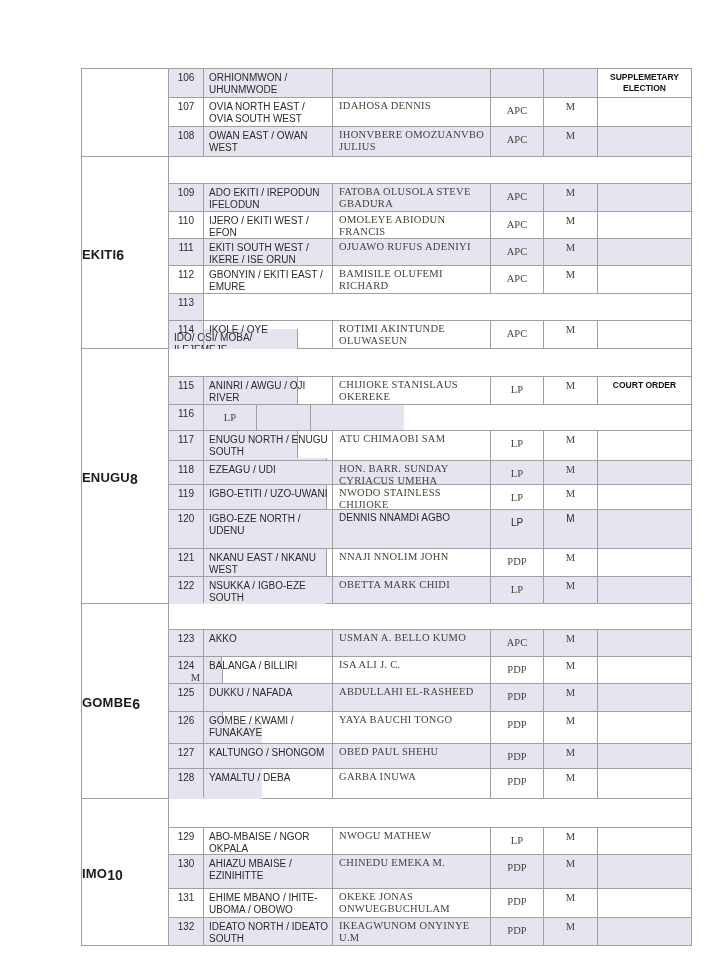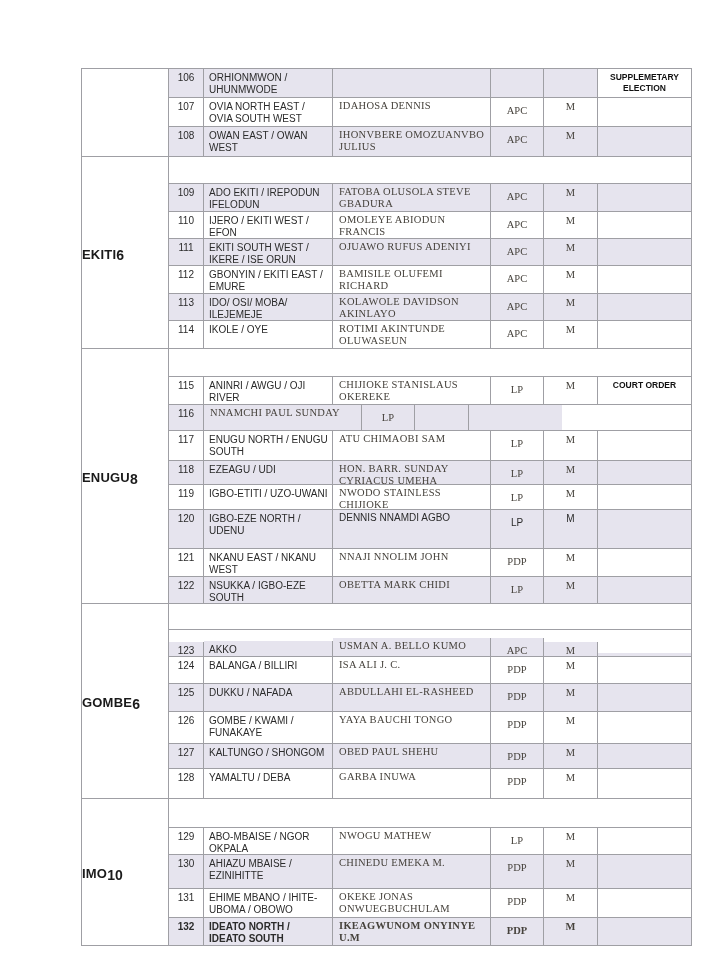--- a/index.html
+++ b/index.html
@@ -117,21 +117,21 @@
 
   <div class="row" style="height: 28px;">
     <div class="cell sn">112</div>
     <div class="cell constituency">GBONYIN / EKITI EAST / EMURE</div>
     <div class="cell candidate">BAMISILE OLUFEMI RICHARD</div>
     <div class="cell party">APC</div>
     <div class="cell gender">M</div>
     <div class="cell remark"></div>
   </div>
 
-  <div class="row shaded" style="height: 27px;">
+  <div class="row shaded" style="height: 27px; flex-direction: column;">
     <div class="cell sn">113</div>
     <div class="cell constituency">IDO/ OSI/ MOBA/ ILEJEMEJE</div>
     <div class="cell candidate">KOLAWOLE DAVIDSON AKINLAYO</div>
     <div class="cell party">APC</div>
     <div class="cell gender">M</div>
     <div class="cell remark"></div>
   </div>
 
   <div class="row" style="height: 28px;">
     <div class="cell sn">114</div>
@@ -155,21 +155,20 @@
     <div class="cell sn">115</div>
     <div class="cell constituency">ANINRI / AWGU / OJI RIVER</div>
     <div class="cell candidate">CHIJIOKE STANISLAUS OKEREKE</div>
     <div class="cell party">LP</div>
     <div class="cell gender">M</div>
     <div class="cell remark">COURT ORDER</div>
   </div>
 
   <div class="row shaded" style="height: 26px;">
     <div class="cell sn">116</div>
-    <div class="cell candidate">NNAMCHI PAUL SUNDAY</div>
     <div class="cell party">LP</div>
     <div class="cell gender"></div>
     <div class="cell remark"></div>
   </div>
 
   <div class="row" style="height: 30px;">
     <div class="cell sn">117</div>
     <div class="cell constituency">ENUGU NORTH / ENUGU SOUTH</div>
     <div class="cell candidate">ATU CHIMAOBI SAM</div>
     <div class="cell party">LP</div>
@@ -224,21 +223,21 @@
 </div>
   </div>
     <div class="section">
     <div class="state-cell">
       <div class="state-name">GOMBE</div>
       <div class="state-seats">6</div>
     </div>
     <div class="rows">
   <div class="band" style="height: 25px;"></div>
 
-  <div class="row shaded" style="height: 27px; align-items: flex-end;">
+  <div class="row shaded" style="height: 27px;">
     <div class="cell sn">123</div>
     <div class="cell constituency">AKKO</div>
     <div class="cell candidate">USMAN A. BELLO KUMO</div>
     <div class="cell party">APC</div>
     <div class="cell gender">M</div>
     <div class="cell remark"></div>
   </div>
 
   <div class="row" style="height: 27px;">
     <div class="cell sn">124</div>
@@ -314,21 +313,21 @@
 
   <div class="row" style="height: 29px;">
     <div class="cell sn">131</div>
     <div class="cell constituency">EHIME MBANO / IHITE-UBOMA / OBOWO</div>
     <div class="cell candidate">OKEKE JONAS ONWUEGBUCHULAM</div>
     <div class="cell party">PDP</div>
     <div class="cell gender">M</div>
     <div class="cell remark"></div>
   </div>
 
-  <div class="row shaded" style="height: 28px; font-weight: bold;">
+  <div class="row shaded" style="height: 28px;">
     <div class="cell sn">132</div>
     <div class="cell constituency">IDEATO NORTH / IDEATO SOUTH</div>
     <div class="cell candidate">IKEAGWUNOM ONYINYE U.M</div>
     <div class="cell party">PDP</div>
     <div class="cell gender">M</div>
     <div class="cell remark"></div>
   </div>
 </div>
   </div>
   </div>

